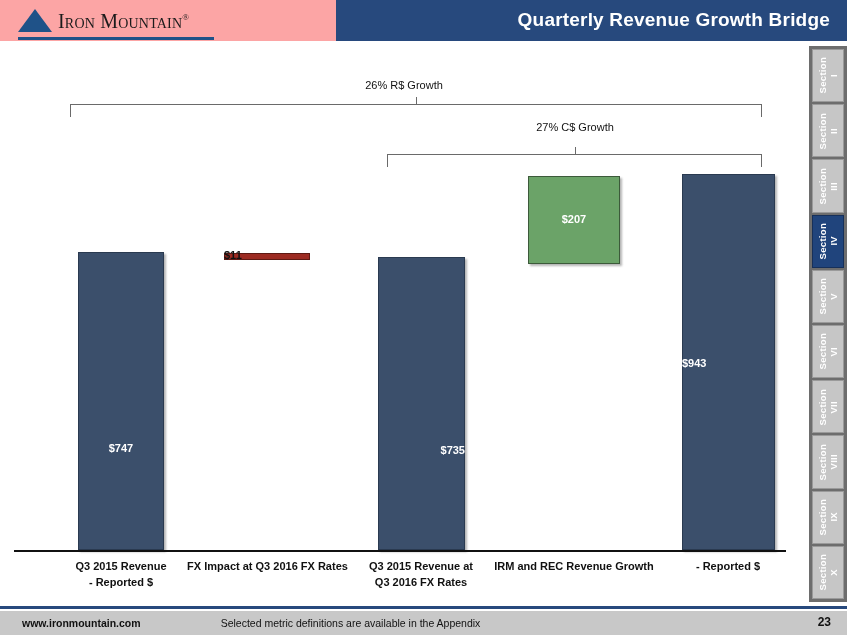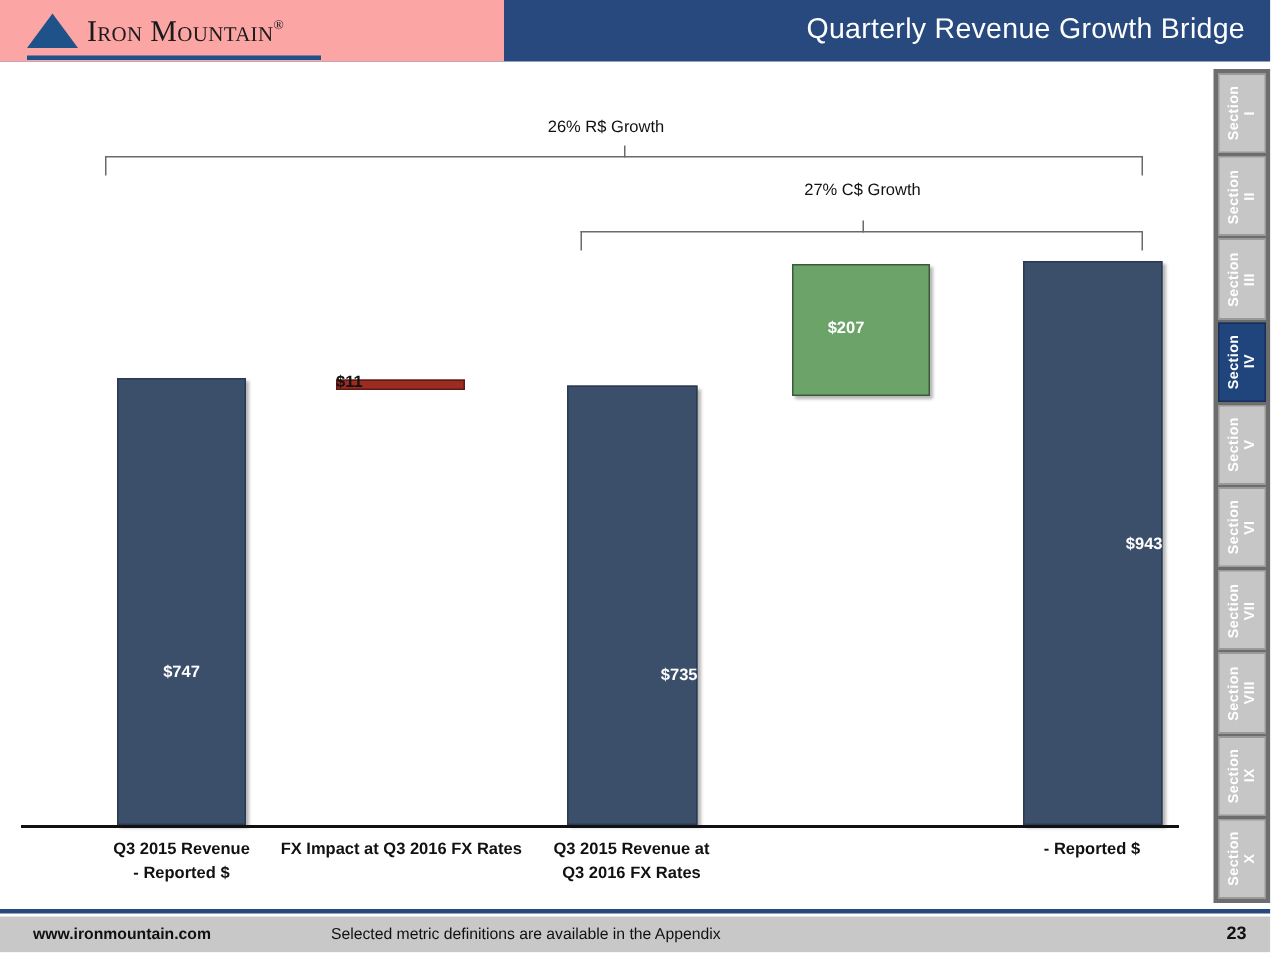--- a/index.html
+++ b/index.html
@@ -60,21 +60,21 @@
     position: absolute;
     left: 18px; top: 37px;
     width: 196px; height: 3px;
     background: #1f5288;
   }
   #slide-title {
     position: absolute;
     right: 17px; top: 9px;
     color: #ffffff;
     font-size: 19px;
-    font-weight: normal;
+    font-weight: bold;
     letter-spacing: 0.2px;
     white-space: nowrap;
   }
 
   
   #tab-rail {
     position: absolute;
     right: 0; top: 46px;
     width: 38px;
     height: 556px;
@@ -251,41 +251,44 @@
     <div class="bar navy" style="left:78px; top:206px; width:86px; height:298px;"></div>
     <div class="bar-value" style="left:78px; top:396px; width:86px; text-align:center;">$747</div>
 
     <div class="bar red" style="left:224px; top:207px; width:86px; height:7px;"></div>
     <div class="bar-value dark" style="left:224px; top:203px; width:86px; ">$11</div>
 
     <div class="bar navy" style="left:378px; top:211px; width:87px; height:293px;"></div>
     <div class="bar-value" style="left:378px; top:398px; width:87px; text-align:right;">$735</div>
 
     <div class="bar green" style="left:528px; top:130px; width:92px; height:88px;"></div>
-    <div class="bar-value" style="left:528px; top:167px; width:72px; text-align:center;">$207</div>
+    <div class="bar-value" style="left:528px; top:167px; width:72px; text-align:center;padding-left:10px;">$207</div>
 
     <div class="bar navy" style="left:682px; top:128px; width:93px; height:376px;"></div>
-    <div class="bar-value" style="left:682px; top:311px; width:93px; text-align:right;">$943</div>
+    <div class="bar-value" style="left:682px; top:311px; width:93px; text-align:left;">$943</div>
 
     <div id="axis-line"></div>
 
     <div class="cat-label" style="left:46px; top:512px; width:150px;">
       <div>Q3 2015 Revenue</div>
       <div>- Reported $</div>
     </div>
 
     <div class="cat-label" style="left:180px; top:512px; width:175px;">
       <div>FX Impact at Q3 2016 FX Rates</div>
     </div>
 
     <div class="cat-label" style="left:346px; top:512px; width:150px;">
       <div>Q3 2015 Revenue at</div>
       <div>Q3 2016 FX Rates</div>
     </div>
 
+    <div class="cat-label" style="left:483px; top:512px; width:182px;">
+      <div>IRM and REC Revenue Growth</div>
+    </div>
 
     <div class="cat-label" style="left:653px; top:512px; width:150px;">
       <div>- Reported $</div>
     </div>
 
   </div>
 
   <div id="tab-rail">
       <div class="section-tab">
         <span>Section</span>

